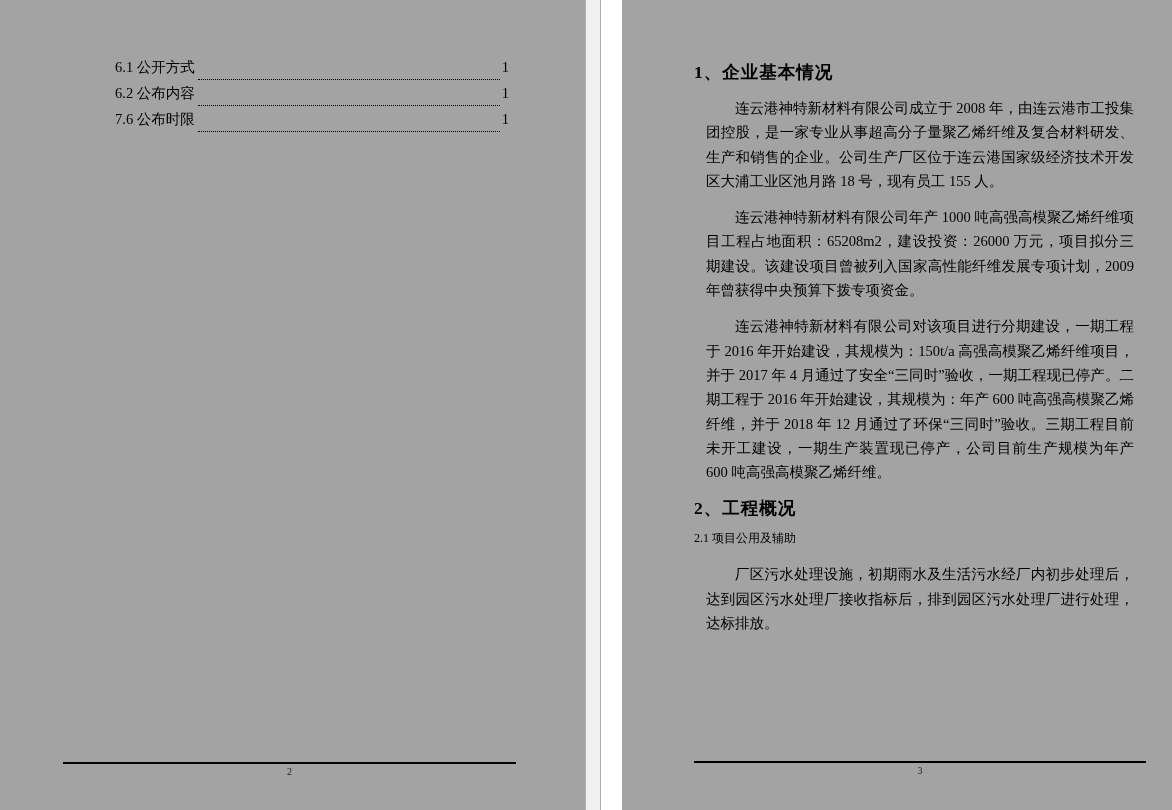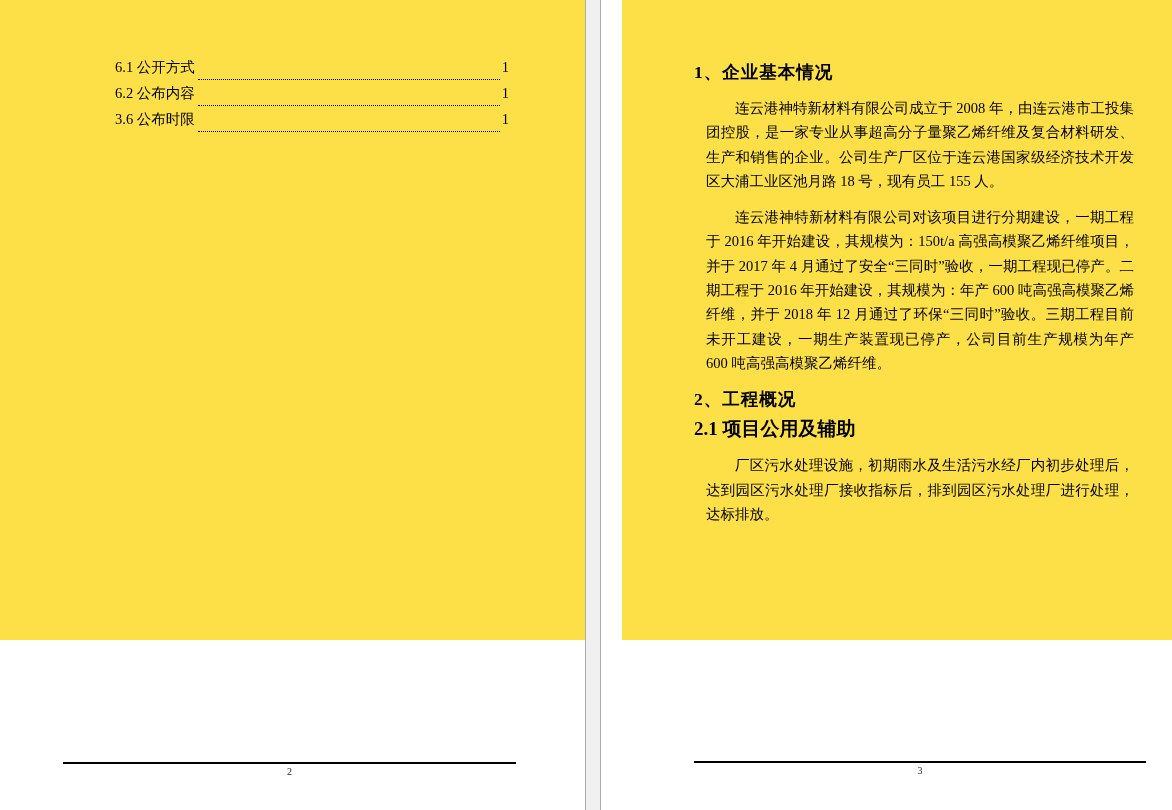--- a/index.html
+++ b/index.html
@@ -13,22 +13,22 @@
     overflow: hidden;
     background: #ffffff;
     color: #000000;
     font-family: "Liberation Serif", "DejaVu Serif", serif;
   }
 
   
   .page {
     position: absolute;
     top: 0;
-    height: 640px;
-    background: #fde047;
+    height: 810px;
+    background: #a3a3a3;
   }
   .page-left  { left: 0;     width: 585px; }
   .page-right { left: 622px; width: 571px; }
 
   
   .page-gap {
     position: absolute;
     top: 0;
     left: 585px;
     width: 16px;
@@ -71,22 +71,22 @@
     width: 452px;
   }
   .doc-h1 {
     font-size: 17.5px;
     font-weight: bold;
     line-height: 24px;
     margin: 6px 0 6px 0;
     letter-spacing: 1px;
   }
   .doc-h2 {
-    font-size: 19px;
-    font-weight: bold;
+    font-size: 12px;
+    font-weight: normal;
     line-height: 24px;
     margin: 6px 0 4px 0;
   }
   .doc-p {
     font-size: 14.5px;
     line-height: 24.3px;
     text-align: justify;
     text-indent: 29px;
     margin: 12px;
   }
@@ -120,37 +120,38 @@
       <span class="toc-label">6.1 公开方式</span>
       <span class="toc-dots"></span>
       <span class="toc-page">1</span>
     </div>
     <div class="toc-row">
       <span class="toc-label">6.2 公布内容</span>
       <span class="toc-dots"></span>
       <span class="toc-page">1</span>
     </div>
     <div class="toc-row">
-      <span class="toc-label">3.6 公布时限</span>
+      <span class="toc-label">7.6 公布时限</span>
       <span class="toc-dots"></span>
       <span class="toc-page">1</span>
     </div>
   </div>
 
   <div class="footer-line footer-line-left"></div>
   <div class="footer-num footer-num-left">2</div>
 </div>
 
 <div class="page-gap"></div>
 
 <div class="page page-right">
 
   <div class="content">
     <h2 class="doc-h1">1、企业基本情况</h2>
     <p class="doc-p">连云港神特新材料有限公司成立于 2008 年，由连云港市工投集团控股，是一家专业从事超高分子量聚乙烯纤维及复合材料研发、生产和销售的企业。公司生产厂区位于连云港国家级经济技术开发区大浦工业区池月路 18 号，现有员工 155 人。</p>
+    <p class="doc-p">连云港神特新材料有限公司年产 1000 吨高强高模聚乙烯纤维项目工程占地面积：65208m2，建设投资：26000 万元，项目拟分三期建设。该建设项目曾被列入国家高性能纤维发展专项计划，2009 年曾获得中央预算下拨专项资金。</p>
     <p class="doc-p">连云港神特新材料有限公司对该项目进行分期建设，一期工程于 2016 年开始建设，其规模为：150t/a 高强高模聚乙烯纤维项目，并于 2017 年 4 月通过了安全“三同时”验收，一期工程现已停产。二期工程于 2016 年开始建设，其规模为：年产 600 吨高强高模聚乙烯纤维，并于 2018 年 12 月通过了环保“三同时”验收。三期工程目前未开工建设，一期生产装置现已停产，公司目前生产规模为年产 600 吨高强高模聚乙烯纤维。</p>
     <h2 class="doc-h1">2、工程概况</h2>
     <h3 class="doc-h2">2.1 项目公用及辅助</h3>
     <p class="doc-p">厂区污水处理设施，初期雨水及生活污水经厂内初步处理后，达到园区污水处理厂接收指标后，排到园区污水处理厂进行处理，达标排放。</p>
   </div>
 
   <div class="footer-line footer-line-right"></div>
   <div class="footer-num footer-num-right">3</div>
 </div>
 

